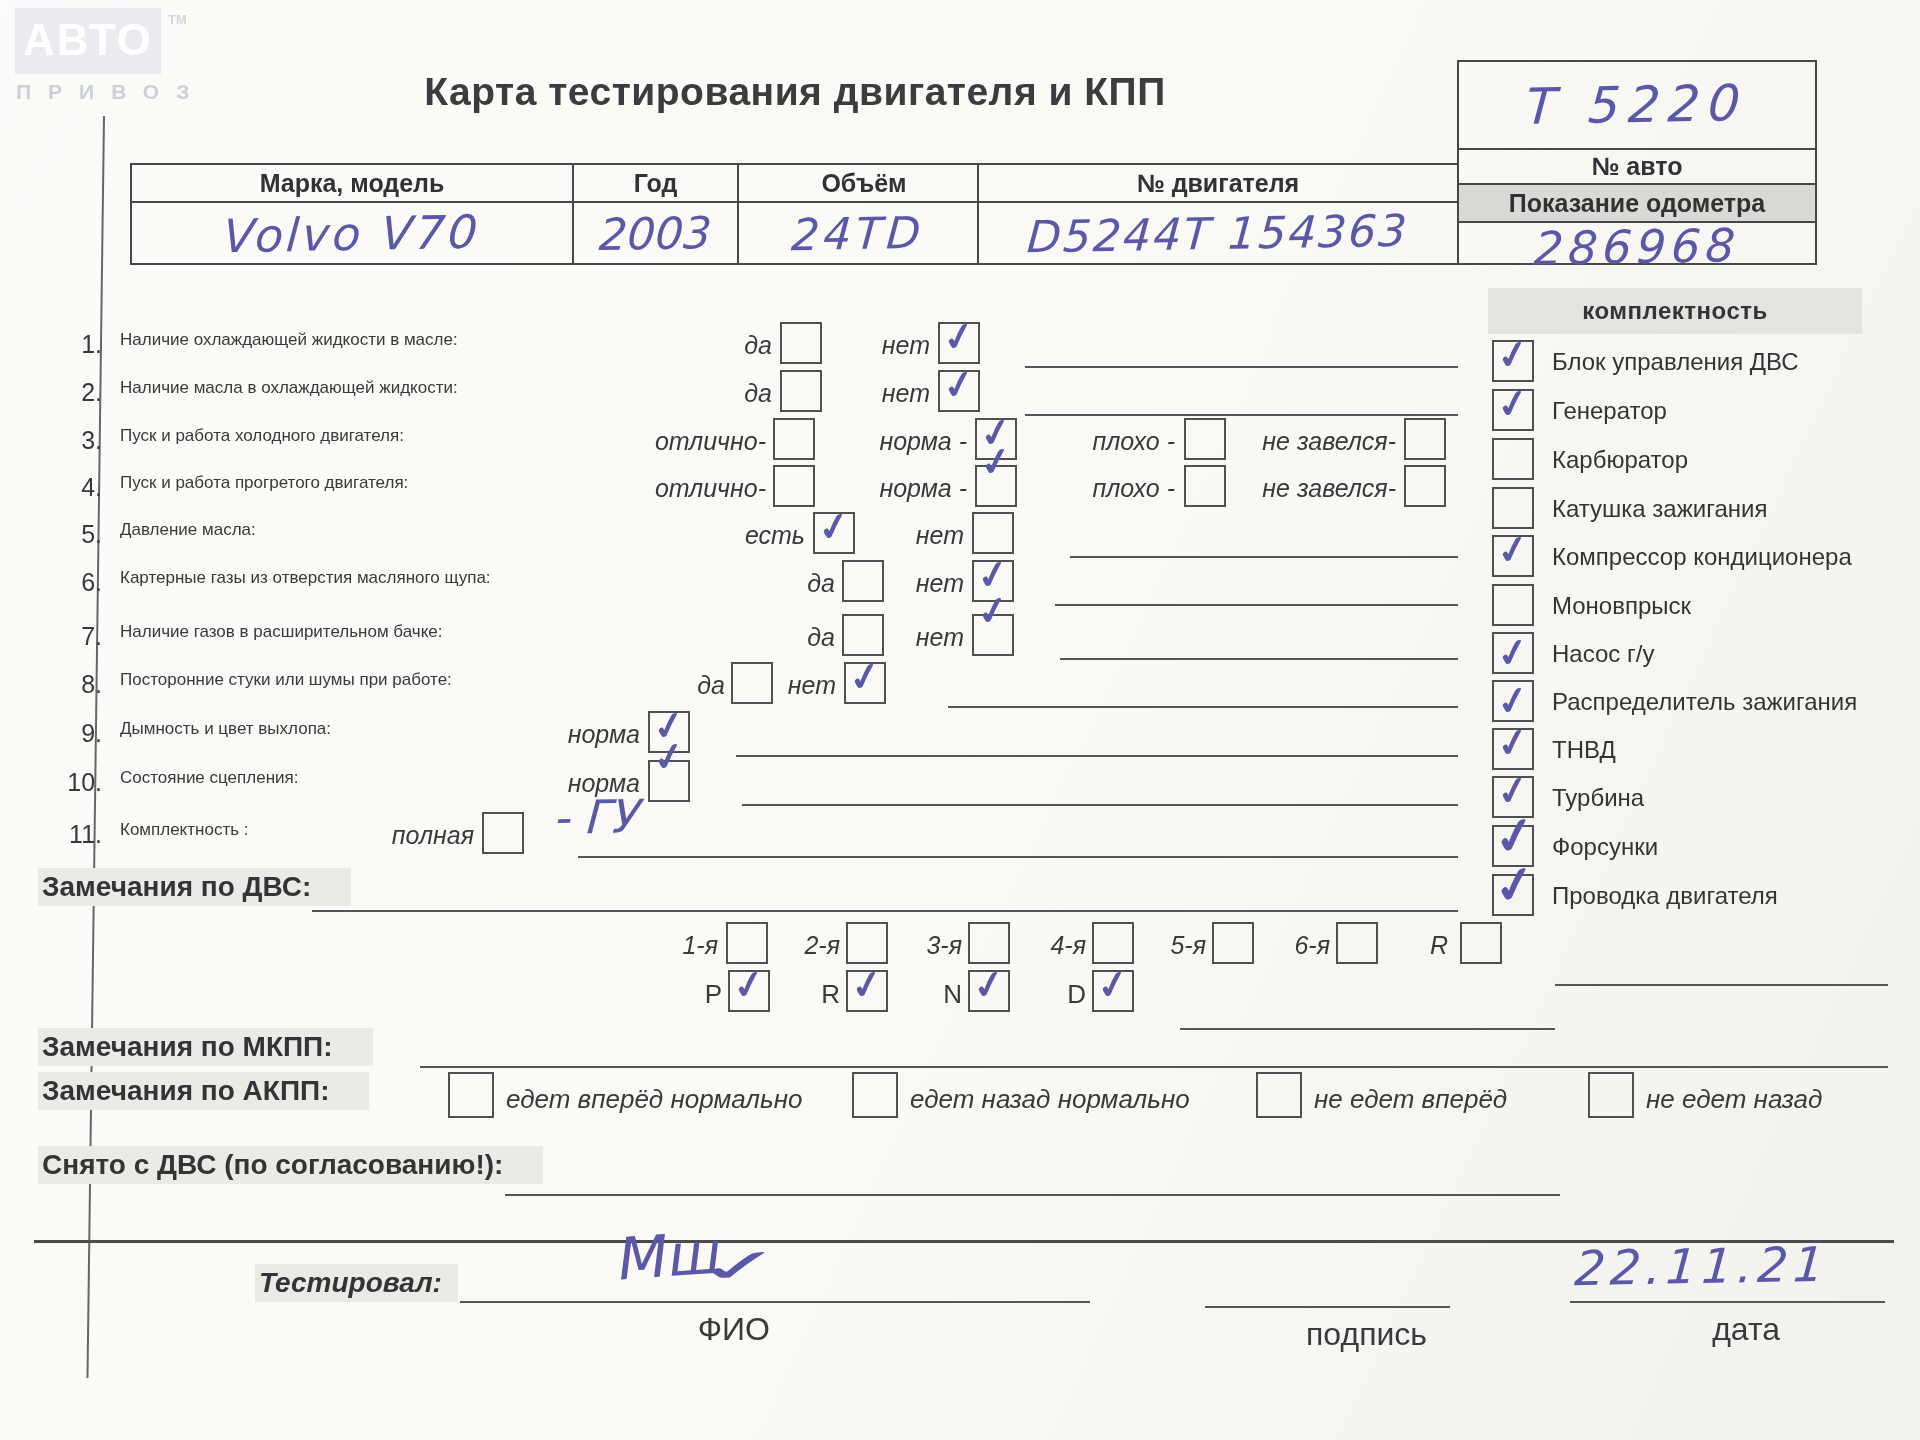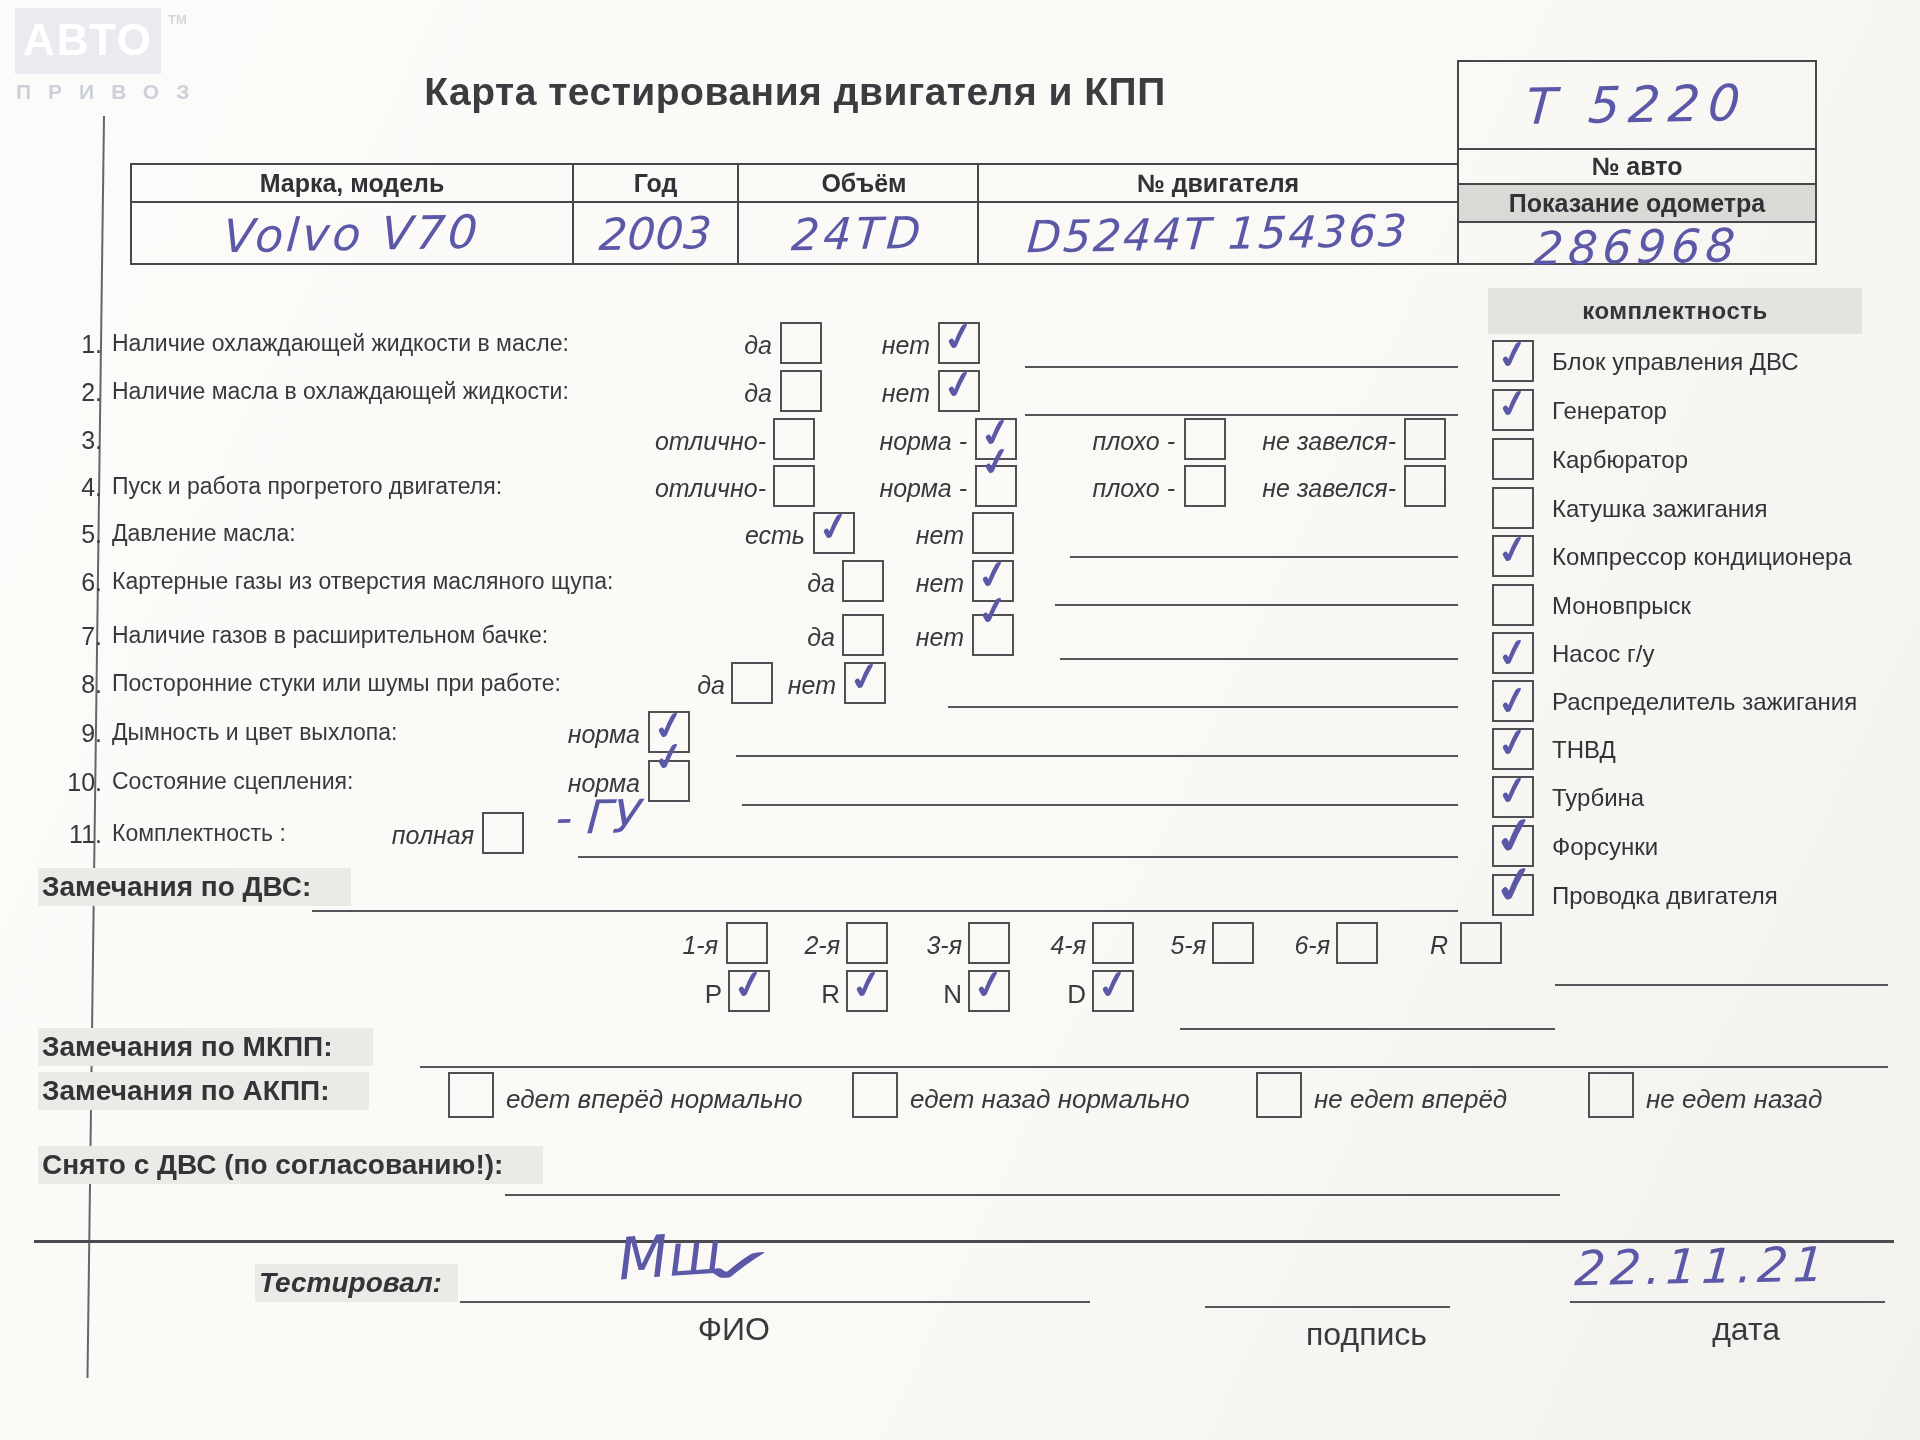--- a/index.html
+++ b/index.html
@@ -22,21 +22,21 @@
   
   .cell{border:2px solid #46464b;box-sizing:border-box;}
   .hcell{font-size:25px;font-weight:bold;color:#323236;text-align:center;}
   .grey{background:#d9d9d6;}
   
   .hw{font-family:"DejaVu Sans",sans-serif;color:#5b58a8;font-style:italic;}
   .hwc{display:block;transform:skewX(-5deg) rotate(-1deg);}
   
   .row{position:absolute;left:0;width:1920px;height:48px;}
   .num{position:absolute;left:62px;top:8px;width:40px;text-align:right;font-size:25px;color:#39393d;}
-  .lbl{position:absolute;left:112px;top:8px;font-size:23px;color:#39393d;white-space:nowrap;}
+  .lbl{position:absolute;left:120px;top:8px;font-size:17px;color:#39393d;white-space:nowrap;}
   .opt{position:absolute;top:9px;font-size:25px;font-style:italic;color:#39393d;text-align:right;white-space:nowrap;}
   .cbx{position:absolute;top:0;width:42px;height:42px;border:2px solid #4f4f54;box-sizing:border-box;background:transparent;}
   .mk{display:none;position:absolute;left:3px;top:-8px;font-size:38px;font-weight:bold;color:#5b58a8;
       font-style:normal;transform:rotate(-10deg);line-height:42px;}
   .cbx.on .mk{display:block;}
   .mk.hi{top:-26px;}
   .mk.b2{font-size:50px;top:-12px;left:0;}
   .uline{position:absolute;height:2px;background:#55555a;}
   
   .sec{font-size:28px;font-weight:bold;color:#343438;}
@@ -175,20 +175,21 @@
     <span class="cbx" style="left:780px;"></span>
     <span class="opt" style="left:874px;width:56px;">нет</span>
     <span class="cbx on" style="left:938px;">
         <i class="mk">✓</i>
       </span>
     <span class="uline" style="left:1025px;width:433px;top:44px;"></span>
   </div>
 
   <div class="row" style="top:418px;">
     <span class="num">3.</span>
+    <span class="lbl">Пуск и работа холодного двигателя:</span>
     <span class="opt" style="left:628px;width:138px;">отлично-</span>
     <span class="cbx" style="left:773px;"></span>
     <span class="opt" style="left:870px;width:97px;">норма -</span>
     <span class="cbx on" style="left:975px;">
         <i class="mk">✓</i>
       </span>
     <span class="opt" style="left:1078px;width:97px;">плохо -</span>
     <span class="cbx" style="left:1184px;"></span>
     <span class="opt" style="left:1246px;width:150px;">не завелся-</span>
     <span class="cbx" style="left:1404px;"></span>

